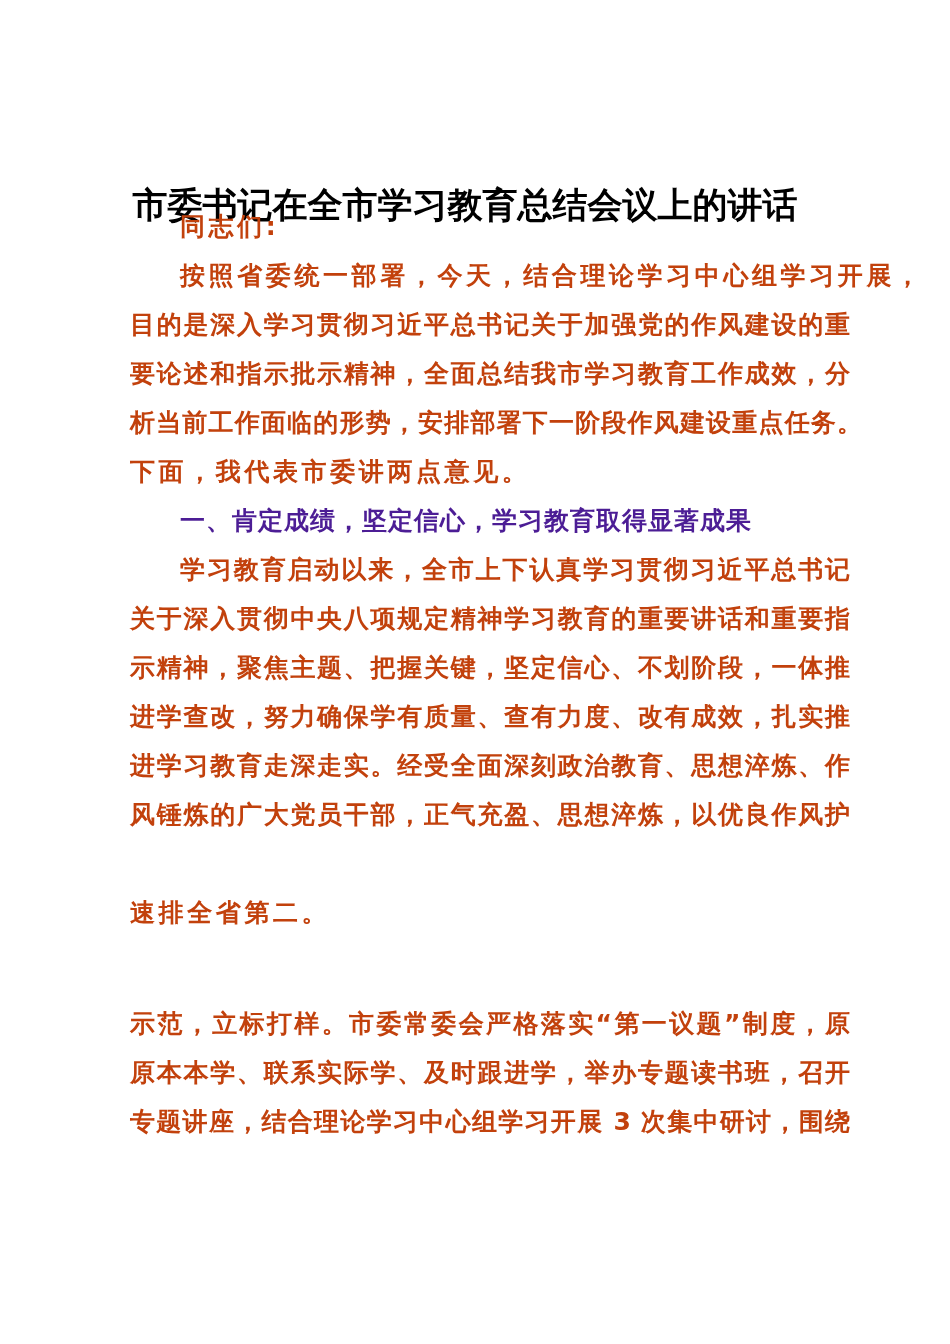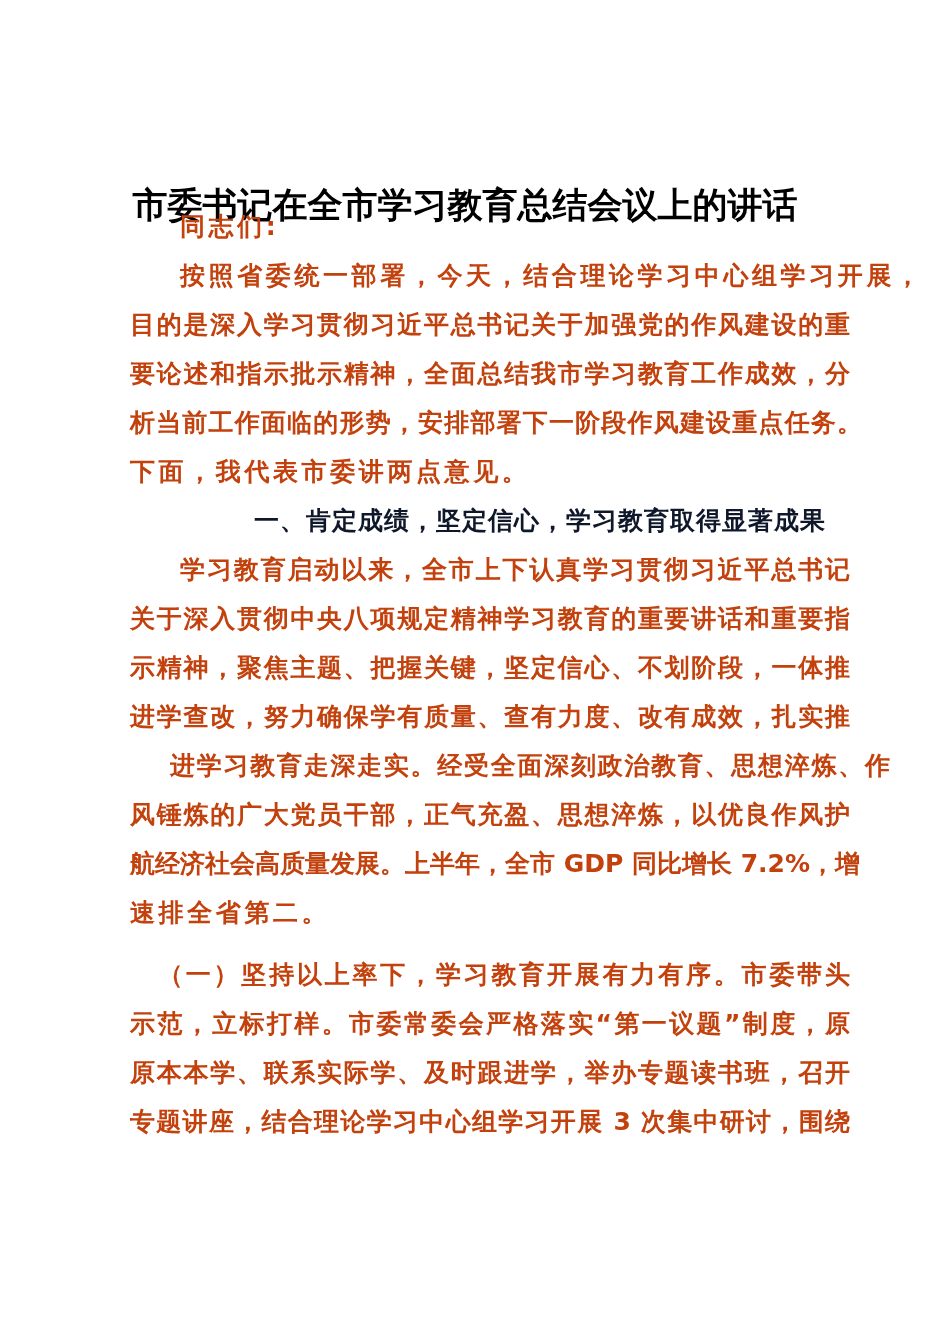--- a/index.html
+++ b/index.html
@@ -6,21 +6,21 @@
     body { width: 950px; height: 1344px; position: relative; overflow: hidden;
            font-family: "DejaVu Serif", "Liberation Serif", serif; color: #111; }
     .page { position: absolute; left: 0; top: 0; width: 950px; height: 1344px; background: #fff; }
     .title { position: absolute; left: 0; width: 930px; top: 180px; text-align: center;
              font-size: 35px; font-weight: bold; letter-spacing: 0px; line-height: 50px;
              font-family: "DejaVu Serif", serif; color: #000; }
     .line { position: absolute; left: 130px; width: 720px; font-size: 25px; line-height: 34px;
             white-space: nowrap; color: #c2410c; letter-spacing: 3.6px;
             font-family: "DejaVu Sans", sans-serif; font-weight: 700; }
     .line.indent { left: 180px; }
-    .line.heading { font-weight: bold; letter-spacing: 1px; color: #0f172a; text-align: center; }
+    .line.heading { font-weight: bold; letter-spacing: 1px; color: #4c1d95; }
     .line.just { text-align-last: justify; text-align: justify; letter-spacing: 0; }
   </style>
 </head>
 <body>
 
 <div class="page">
   <div class="title">市委书记在全市学习教育总结会议上的讲话</div>
 
   <div class="line indent" style="top:210px;">同志们:</div>
 
@@ -29,22 +29,20 @@
   <div class="line just" style="top:357px;">要论述和指示批示精神，全面总结我市学习教育工作成效，分</div>
   <div class="line just" style="top:406px;width:732px;">析当前工作面临的形势，安排部署下一阶段作风建设重点任务。</div>
   <div class="line" style="top:455px;">下面，我代表市委讲两点意见。</div>
 
   <div class="line indent heading" style="top:504px;">一、肯定成绩，坚定信心，学习教育取得显著成果</div>
 
   <div class="line indent just" style="top:553px;width:670px;">学习教育启动以来，全市上下认真学习贯彻习近平总书记</div>
   <div class="line just" style="top:602px;">关于深入贯彻中央八项规定精神学习教育的重要讲话和重要指</div>
   <div class="line just" style="top:651px;">示精神，聚焦主题、把握关键，坚定信心、不划阶段，一体推</div>
   <div class="line just" style="top:700px;">进学查改，努力确保学有质量、查有力度、改有成效，扎实推</div>
-  <div class="line just" style="top:749px;margin-left:40px;">进学习教育走深走实。经受全面深刻政治教育、思想淬炼、作</div>
+  <div class="line just" style="top:749px;">进学习教育走深走实。经受全面深刻政治教育、思想淬炼、作</div>
   <div class="line just" style="top:798px;">风锤炼的广大党员干部，正气充盈、思想淬炼，以优良作风护</div>
-  <div class="line just" style="top:847px;">航经济社会高质量发展。上半年，全市 GDP 同比增长 7.2%，增</div>
   <div class="line" style="top:896px;">速排全省第二。</div>
 
-  <div class="line indent just" style="top:958px;left:158px;width:692px;">（一）坚持以上率下，学习教育开展有力有序。市委带头</div>
   <div class="line just" style="top:1007px;">示范，立标打样。市委常委会严格落实“第一议题”制度，原</div>
   <div class="line just" style="top:1056px;">原本本学、联系实际学、及时跟进学，举办专题读书班，召开</div>
   <div class="line just" style="top:1105px;">专题讲座，结合理论学习中心组学习开展 3 次集中研讨，围绕</div>
 </div>
 
 </body></html>

